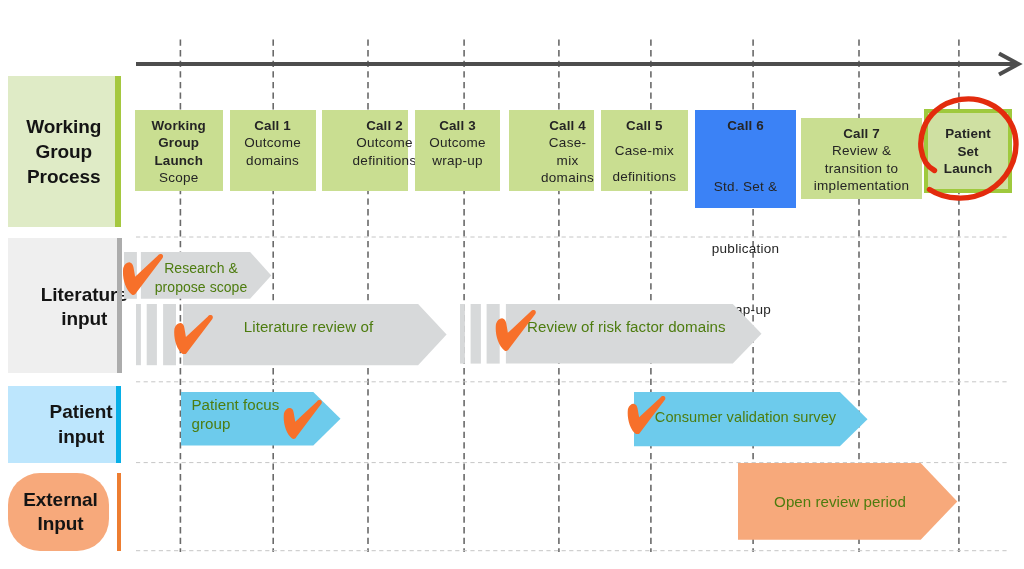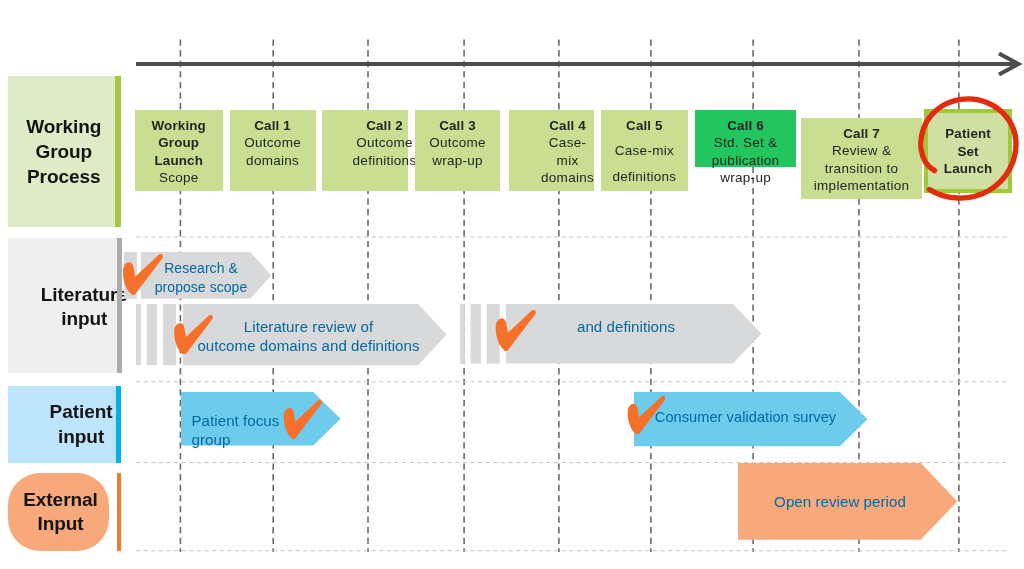--- a/index.html
+++ b/index.html
@@ -16,21 +16,21 @@
   .lane-accent{position:absolute;}
 
   
   .callbox{position:absolute;box-sizing:border-box;text-align:center;color:#252525;
            display:flex;flex-direction:column;align-items:center;justify-content:flex-start;
            padding-top:7px;}
   .callbox .ttl{font-weight:bold;font-size:13.4px;line-height:17.4px;letter-spacing:0.15px;}
   .callbox .sub{font-weight:normal;font-size:13.5px;line-height:17.4px;letter-spacing:0.28px;}
 
   
-  .alabel{position:absolute;text-align:center;color:#0369a1;
+  .alabel{position:absolute;text-align:center;color:#4d7c0f;
           font-size:14.6px;line-height:19.3px;letter-spacing:0.05px;}
 </style>
 </head>
 <body>
 
 <div id="stage">
 
   <svg class="abs" width="1024" height="569" style="left:0;top:0;">
     <g id="grid-cols" stroke="#6a6a6a" stroke-width="1.6" stroke-dasharray="6.3,4.3">
         <line x1="180.4" x2="180.4" y1="39.5" y2="552"></line>
@@ -112,21 +112,21 @@
       <div class="callbox" style="left: 508.6px; top: 110px; width: 85.9px; height: 80.8px; background: rgb(201, 222, 145); padding-left: 32px;">
         <div class="ttl">Call 4</div>
         <div class="sub">Case-mix</div>
         <div class="sub">domains</div>
       </div>
       <div class="callbox" style="left: 601.2px; top: 110px; width: 86.4px; height: 80.8px; background: rgb(201, 222, 145); gap: 8px;">
         <div class="ttl">Call 5</div>
         <div class="sub">Case-mix</div>
         <div class="sub">definitions</div>
       </div>
-      <div class="callbox" style="left: 694.7px; top: 110px; width: 101.8px; height: 57px; background: #22c55e;">
+      <div class="callbox" style="left: 694.7px; top: 110px; width: 101.8px; height: 98px; background: #3b82f6; gap: 44px;">
         <div class="ttl">Call 6</div>
         <div class="sub">Std. Set &amp;</div>
         <div class="sub">publication</div>
         <div class="sub">wrap-up</div>
       </div>
       <div class="callbox" style="left: 801.4px; top: 110px; width: 120.3px; height: 80.8px; background: rgb(201, 222, 145); margin-top: 8px;">
         <div class="ttl">Call 7</div>
         <div class="sub">Review &amp;</div>
         <div class="sub">transition to</div>
         <div class="sub">implementation</div>
@@ -146,35 +146,34 @@
         <div>Research &amp;</div>
         <div>propose scope</div>
       </div>
       <svg class="abs" width="316.6" height="65.2" style="left: 133.9px; top: 301.6px;">
         <rect x="2" y="2" width="4.900000000000006" height="61.2" fill="#D7D9DA"></rect>
         <rect x="12.699999999999989" y="2" width="10.200000000000017" height="61.2" fill="#D7D9DA"></rect>
         <path d="M29.099999999999994,2 L284.1,2 L312.6,32.6 L284.1,63.2 L29.099999999999994,63.2 Z" fill="#D7D9DA"></path>
       </svg>
       <div class="alabel" style="left: 192px; top: 317px; width: 233px; font-size: 15.1px; text-align: center; white-space: nowrap;">
         <div>Literature review of</div>
-        <div>outcome domains and definitions</div>
       </div>
       <svg class="abs" width="307.50000000000006" height="63.6" style="left: 458.2px; top: 302.4px;">
         <rect x="2" y="2" width="4.900000000000034" height="59.6" fill="#D7D9DA"></rect>
         <rect x="12.600000000000023" y="2" width="10.300000000000011" height="59.6" fill="#D7D9DA"></rect>
         <rect x="28.600000000000023" y="2" width="13.099999999999966" height="59.6" fill="#D7D9DA"></rect>
         <path d="M47.900000000000034,2 L274.8,2 L303.50000000000006,31.8 L274.8,61.6 L47.900000000000034,61.6 Z" fill="#D7D9DA"></path>
       </svg>
       <div class="alabel" style="left: 527px; top: 317px; width: 198px; font-size: 15.1px; text-align: center; white-space: nowrap;">
-        <div>and definitions</div>
+        <div>Review of risk factor domains</div>
       </div>
       <svg class="abs" width="165.5" height="57.5" style="left: 178.7px; top: 389.5px;">
         <path d="M2,2 L134.3,2 L161.5,28.75 L134.3,55.5 L2,55.5 Z" fill="#6DCBEC"></path>
       </svg>
-      <div class="alabel" style="left: 191.5px; top: 411px; width: 120px; font-size: 15.1px; text-align: left; white-space: nowrap;">
+      <div class="alabel" style="left: 191.5px; top: 395px; width: 120px; font-size: 15.1px; text-align: left; white-space: nowrap;">
         <div>Patient focus</div>
         <div>group</div>
       </div>
       <svg class="abs" width="239.5" height="58.3" style="left: 632.1px; top: 390px;">
         <path d="M2,2 L207.89999999999998,2 L235.5,29.15 L207.89999999999998,56.3 L2,56.3 Z" fill="#6DCBEC"></path>
       </svg>
       <div class="alabel" style="left: 654.8px; top: 408px; width: 200px; font-size: 14.6px; text-align: left; white-space: nowrap;">
         <div>Consumer validation survey</div>
       </div>
       <svg class="abs" width="225.30000000000007" height="80.8" style="left: 736.3px; top: 461.2px;">

